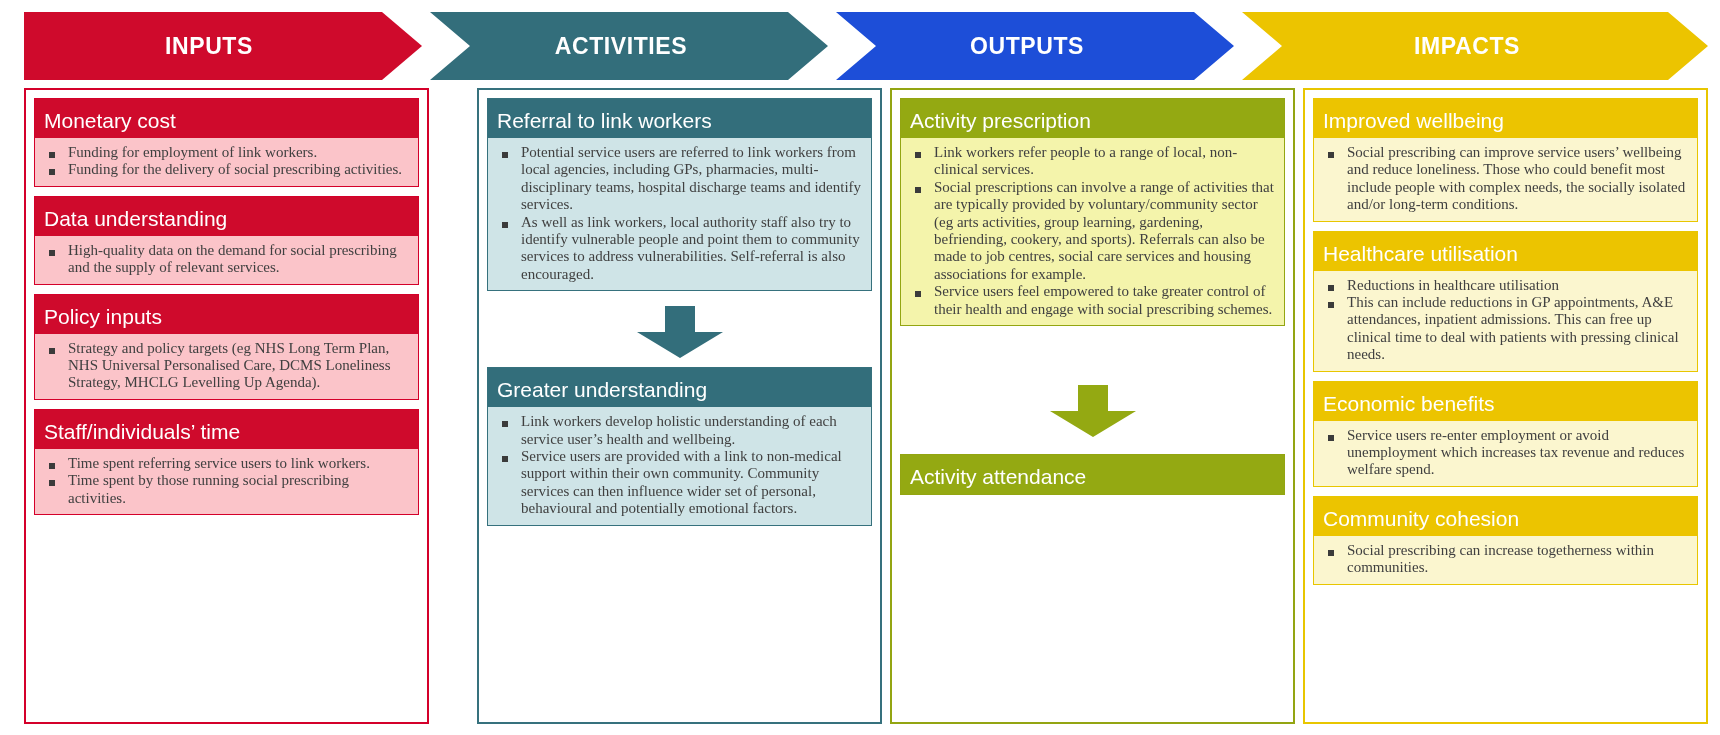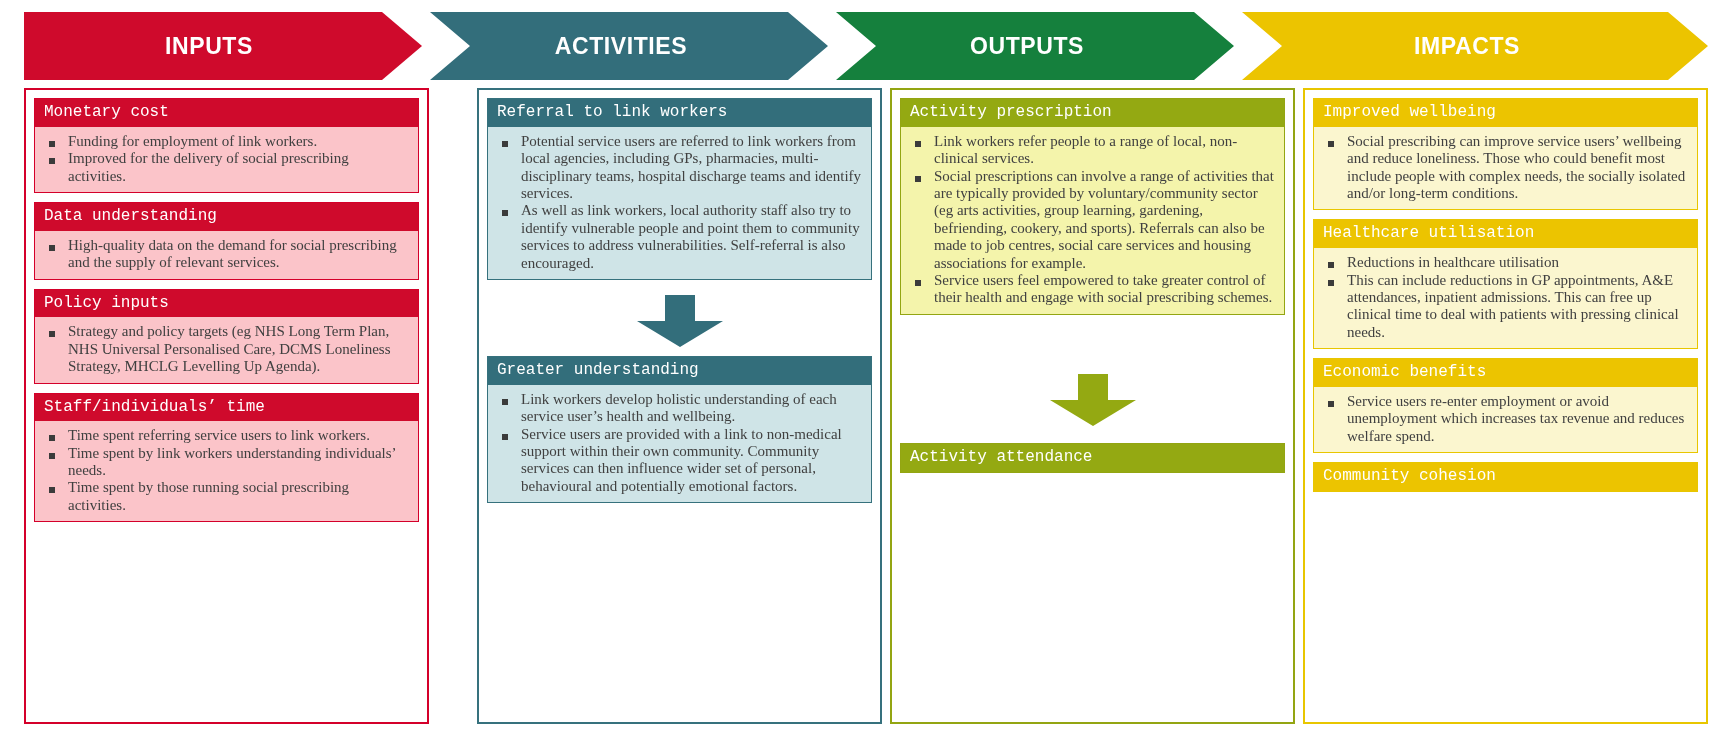--- a/index.html
+++ b/index.html
@@ -72,24 +72,24 @@
   
   .card {
     border: 1px solid #000;
     margin-bottom: 9px;
     display: flex;
     flex-direction: column;
   }
   .card:last-child { margin-bottom: 0; }
   .card-head {
     color: #ffffff;
-    font-family: Liberation Mono, monospace;
-    font-size: 16px;
+    font-family: Liberation Sans, sans-serif;
+    font-size: 21px;
     line-height: 1.05;
-    padding: 5px 4px 6px 9px;
+    padding: 11px 4px 6px 9px;
     white-space: nowrap;
   }
   .card-body {
     padding: 6px 8px 7px 8px;
     font-family: "Liberation Serif", serif;
     font-size: 15px;
     line-height: 1.16;
     color: #404040;
   }
   .card-body ul {
@@ -151,41 +151,41 @@
     <div class="chev first" style="flex:0 0 398px; background:#cf0a2c;
                 clip-path: polygon(0 0, calc(100% - 40px) 0, 100% 50%, calc(100% - 40px) 100%, 0 100%);">
       <span class="chev-label">INPUTS</span>
     </div>
 
     <div class="chev" style="flex:0 0 398px; background:#336e7b;
                 clip-path: polygon(0 0, calc(100% - 40px) 0, 100% 50%, calc(100% - 40px) 100%, 0 100%, 40px 50%);">
       <span class="chev-label">ACTIVITIES</span>
     </div>
 
-    <div class="chev" style="flex:0 0 398px; background:#15803d;
+    <div class="chev" style="flex:0 0 398px; background:#1d4ed8;
                 clip-path: polygon(0 0, calc(100% - 40px) 0, 100% 50%, calc(100% - 40px) 100%, 0 100%, 40px 50%);">
       <span class="chev-label">OUTPUTS</span>
     </div>
 
     <div class="chev" style="flex:1 1 auto; background:#ecc400;
                 clip-path: polygon(0 0, calc(100% - 40px) 0, 100% 50%, calc(100% - 40px) 100%, 0 100%, 40px 50%);">
       <span class="chev-label">IMPACTS</span>
     </div>
   </div>
 
   <div class="cols">
 
     <div class="col inputs">
 
       <div class="card">
         <div class="card-head">Monetary cost</div>
         <div class="card-body">
           <ul>
             <li>Funding for employment of link workers.</li>
-            <li>Improved for the delivery of social prescribing activities.</li>
+            <li>Funding for the delivery of social prescribing activities.</li>
           </ul>
         </div>
       </div>
 
       <div class="card">
         <div class="card-head">Data understanding</div>
         <div class="card-body">
           <ul>
             <li>High-quality data on the demand for social prescribing and the supply of relevant services.</li>
           </ul>
@@ -199,21 +199,20 @@
             <li>Strategy and policy targets (eg NHS Long Term Plan, NHS Universal Personalised Care, DCMS Loneliness Strategy, MHCLG Levelling Up Agenda).</li>
           </ul>
         </div>
       </div>
 
       <div class="card">
         <div class="card-head">Staff/individuals’ time</div>
         <div class="card-body">
           <ul>
             <li>Time spent referring service users to link workers.</li>
-            <li>Time spent by link workers understanding individuals’ needs.</li>
             <li>Time spent by those running social prescribing activities.</li>
           </ul>
         </div>
       </div>
 
       <div class="spacer"></div>
     </div>
 
     <div class="col activities">
 
@@ -297,19 +296,24 @@
         <div class="card-head">Economic benefits</div>
         <div class="card-body">
           <ul>
             <li>Service users re-enter employment or avoid unemployment which increases tax revenue and reduces welfare spend.</li>
           </ul>
         </div>
       </div>
 
       <div class="card">
         <div class="card-head">Community cohesion</div>
+        <div class="card-body">
+          <ul>
+            <li>Social prescribing can increase togetherness within communities.</li>
+          </ul>
+        </div>
       </div>
 
       <div class="spacer"></div>
     </div>
 
   </div>
 </div>
 
 </body></html>

